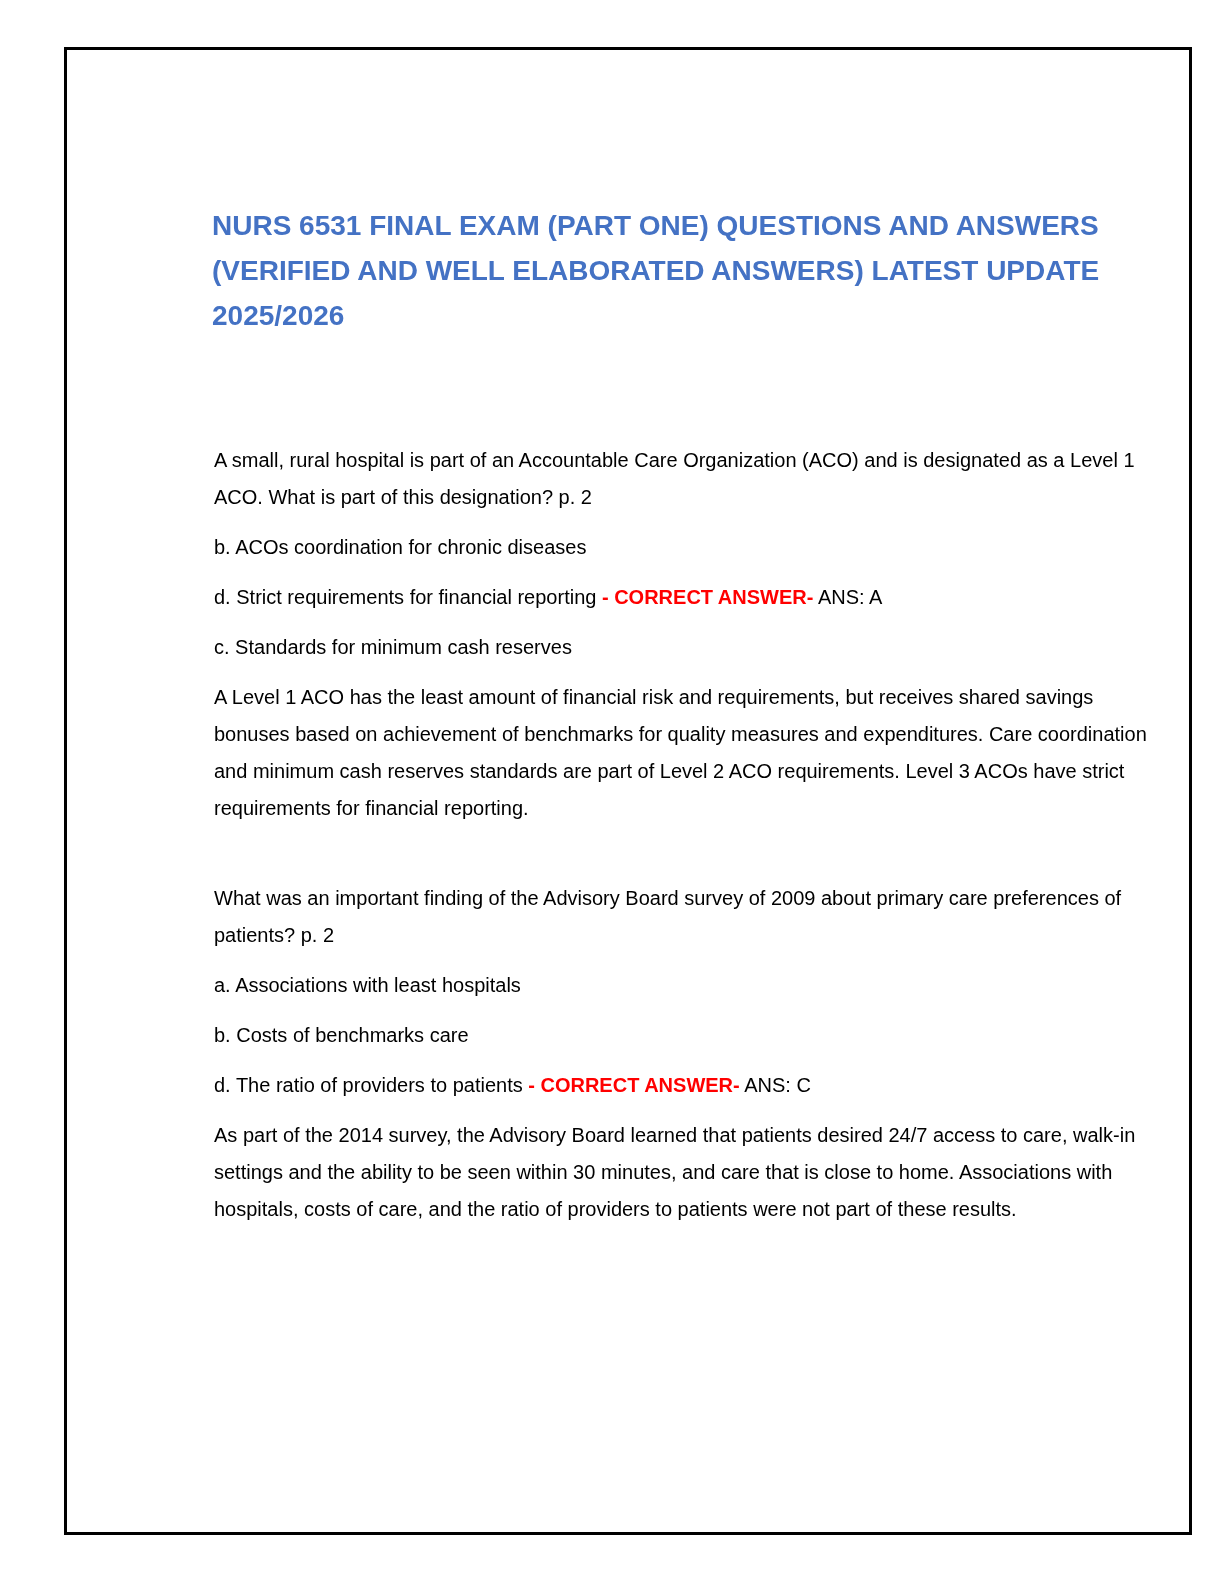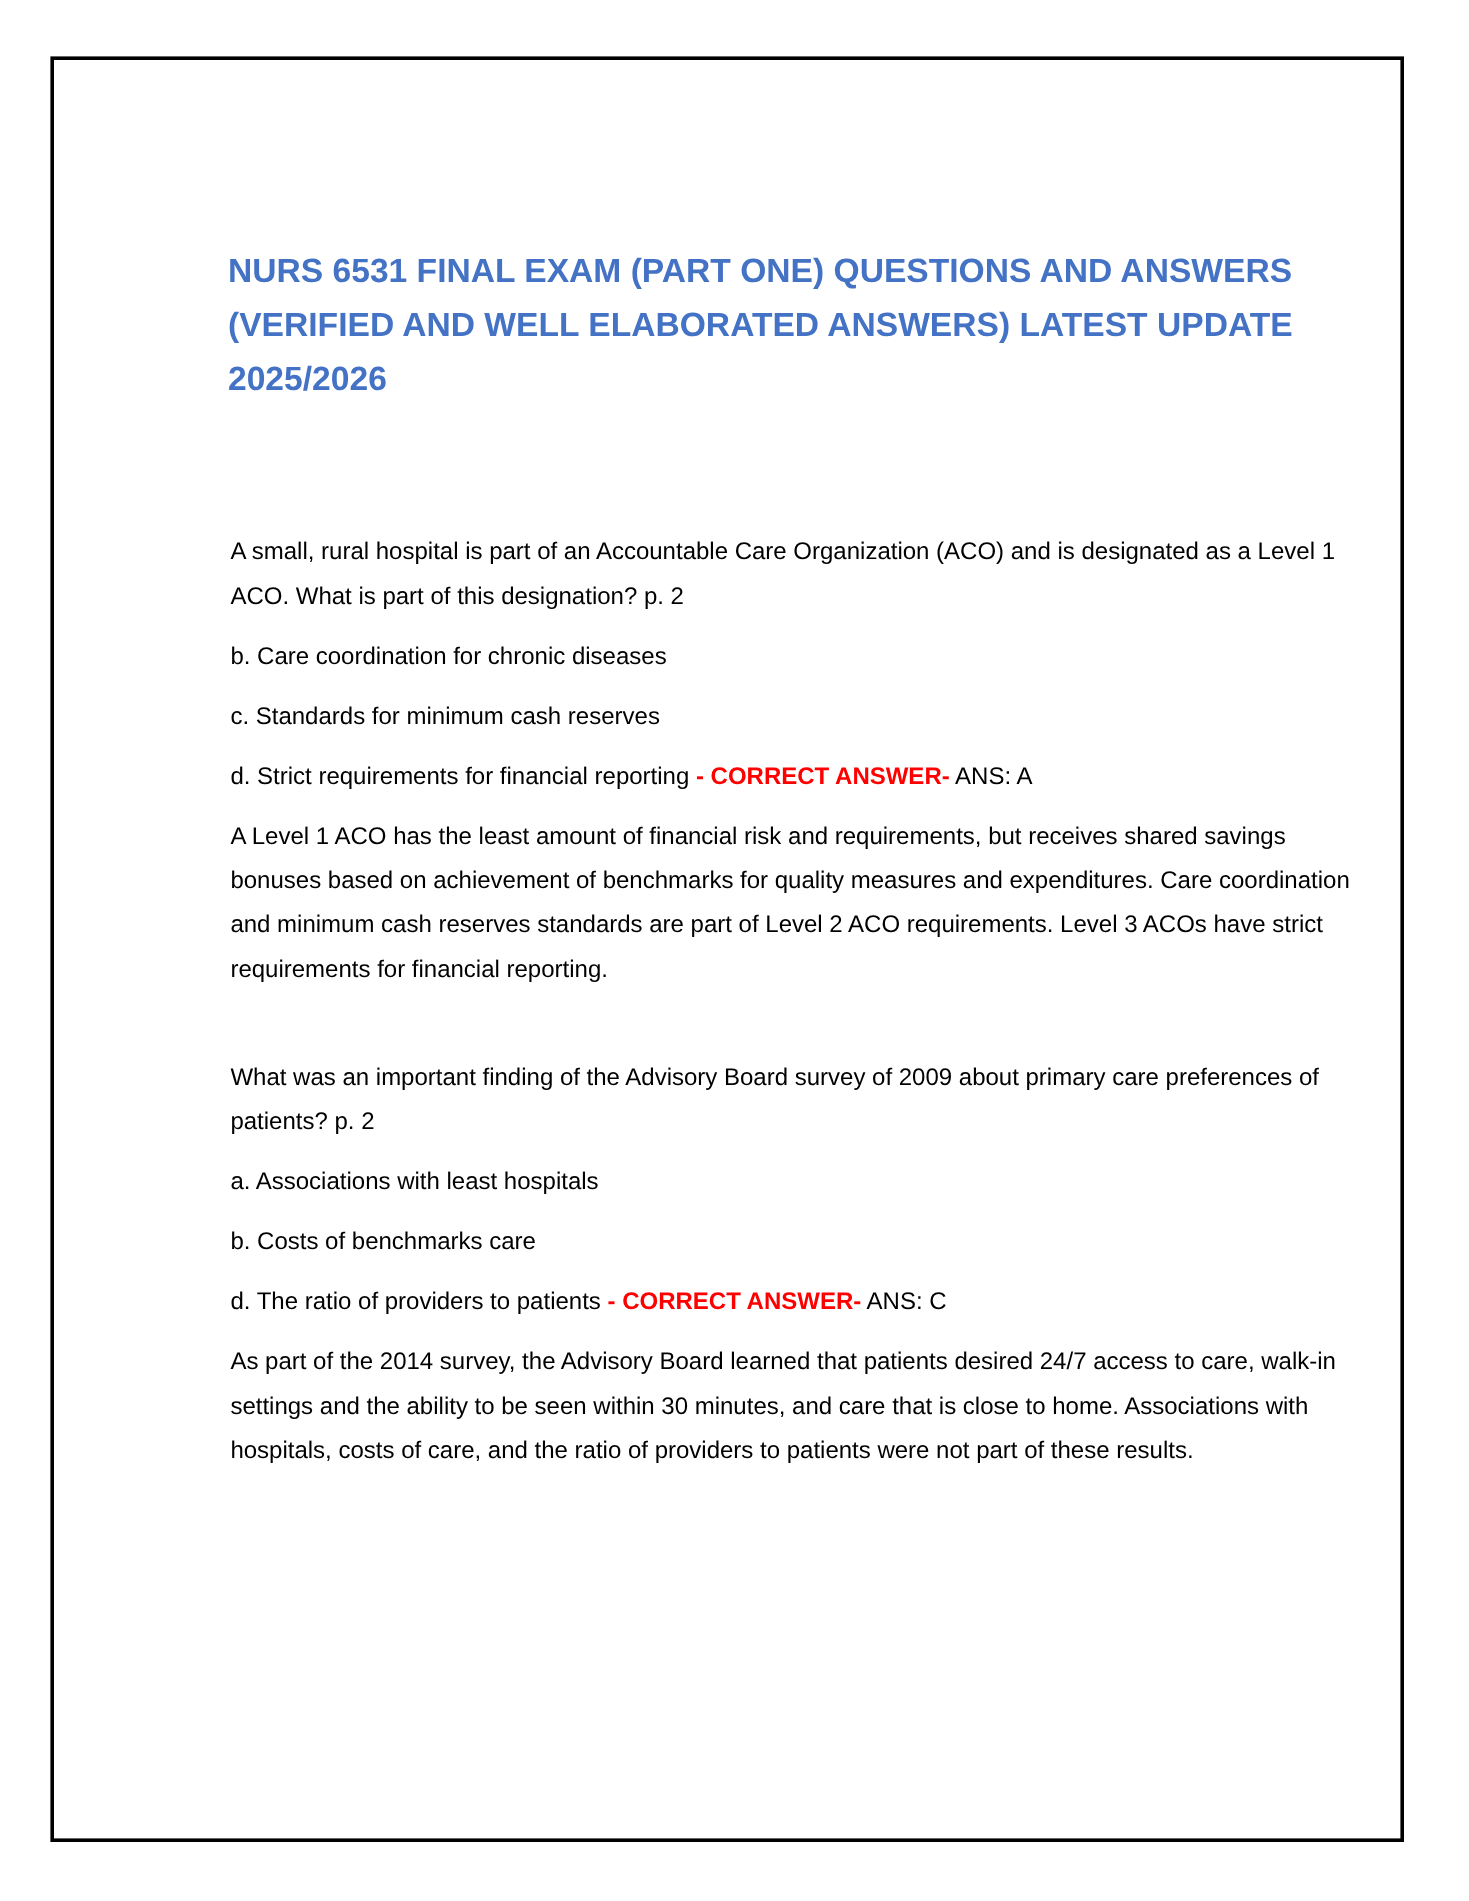--- a/index.html
+++ b/index.html
@@ -10,21 +10,21 @@
   }
   .sheet {
     position: relative;
     width: 1224px;
     height: 1584px;
     background: #ffffff;
     overflow: hidden;
   }
   .page-border {
     position: absolute;
-    left: 42px;
+    left: 64px;
     top: 47px;
     width: 1128px;
     height: 1488px;
     border: 3px solid var(--border-color, #000);
     box-sizing: border-box;
   }
   .content {
     position: absolute;
     left: 145px;
     top: 0;
@@ -56,23 +56,23 @@
 <body>
 
 <div class="sheet">
   <div class="page-border">
     <div class="content">
 
       <h1 class="doc-title">NURS 6531 FINAL EXAM (PART ONE) QUESTIONS AND ANSWERS (VERIFIED AND WELL ELABORATED ANSWERS) LATEST UPDATE 2025/2026</h1>
 
       <section>
         <p class="body-line">A small, rural hospital is part of an Accountable Care Organization (ACO) and is designated as a Level 1 ACO. What is part of this designation? p. 2</p>
-        <p class="body-line">b. Care coordination for chronic diseases</p>
+        <p class="body-line">b. ACOs coordination for chronic diseases</p>
+        <p class="body-line"><span>d. Strict requirements for financial reporting </span><span class="marker">- CORRECT ANSWER-</span><span> ANS: A</span></p>
         <p class="body-line">c. Standards for minimum cash reserves</p>
-        <p class="body-line"><span>d. Strict requirements for financial reporting </span><span class="marker">- CORRECT ANSWER-</span><span> ANS: A</span></p>
         <p class="body-line">A Level 1 ACO has the least amount of financial risk and requirements, but receives shared savings bonuses based on achievement of benchmarks for quality measures and expenditures. Care coordination and minimum cash reserves standards are part of Level 2 ACO requirements. Level 3 ACOs have strict requirements for financial reporting.</p>
       </section>
 
       <div class="block-spacer"></div>
 
       <section>
         <p class="body-line">What was an important finding of the Advisory Board survey of 2009 about primary care preferences of patients? p. 2</p>
         <p class="body-line">a. Associations with least hospitals</p>
         <p class="body-line">b. Costs of benchmarks care</p>
         <p class="body-line"><span>d. The ratio of providers to patients </span><span class="marker">- CORRECT ANSWER-</span><span> ANS: C</span></p>

